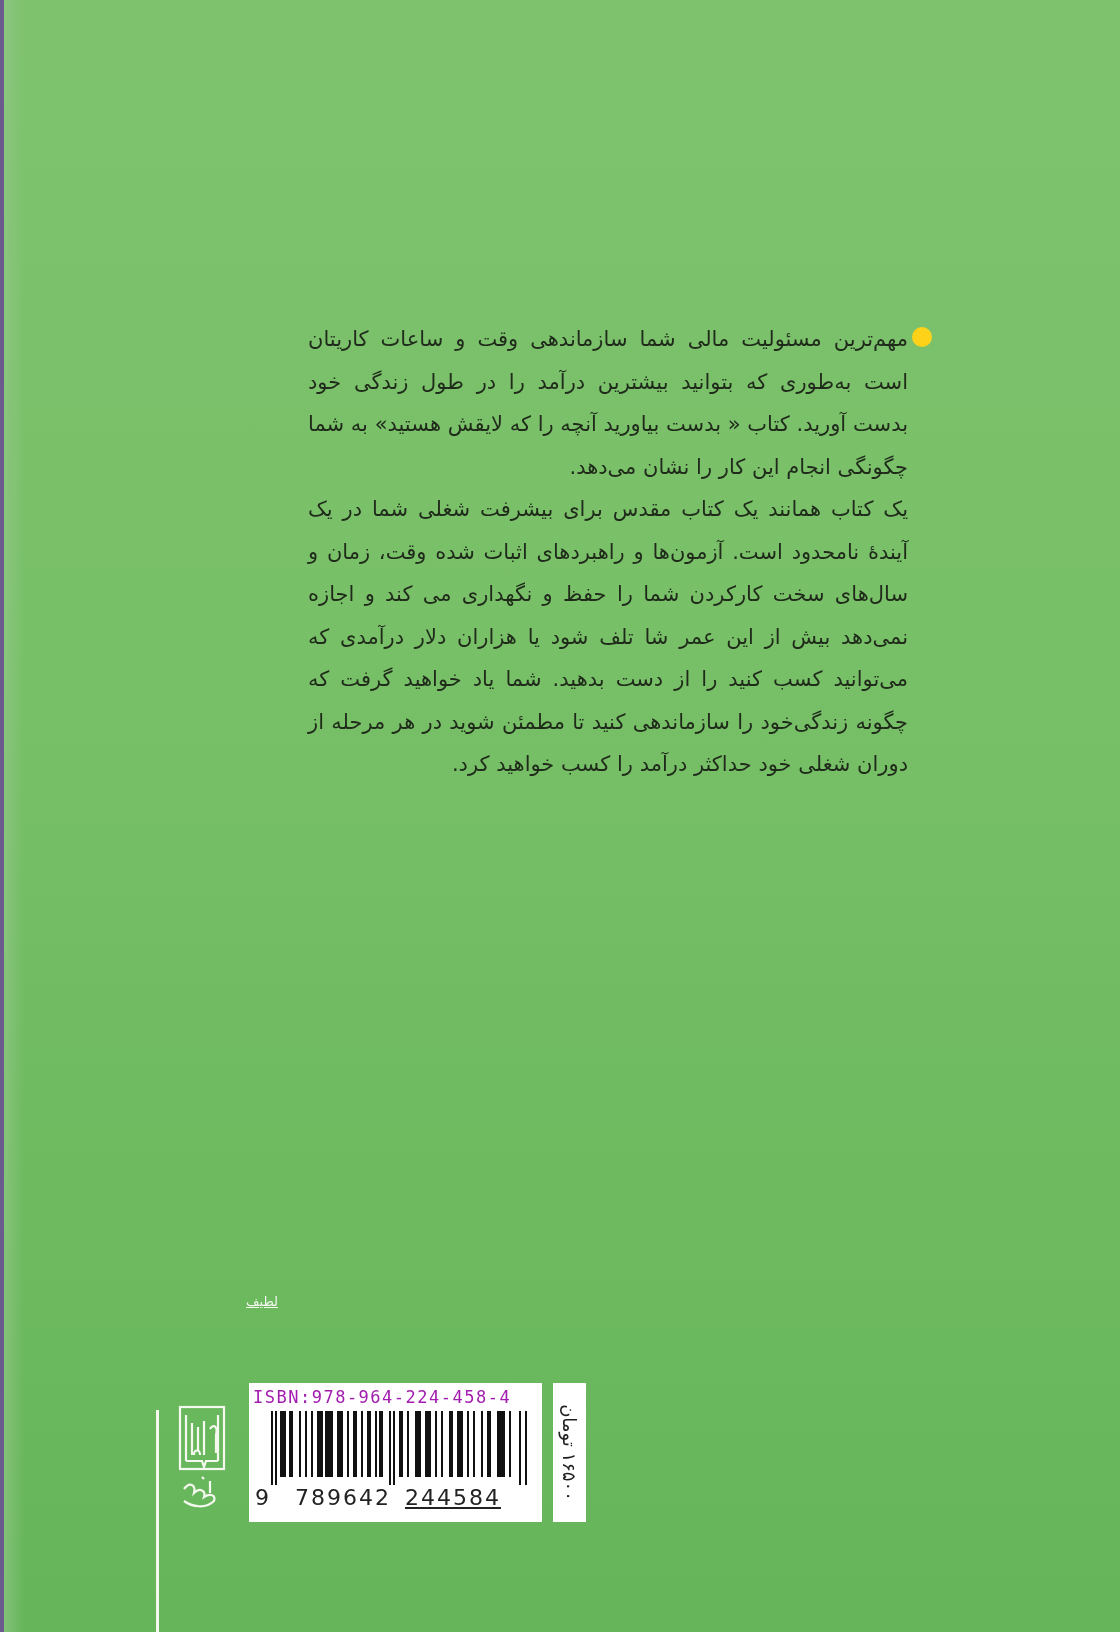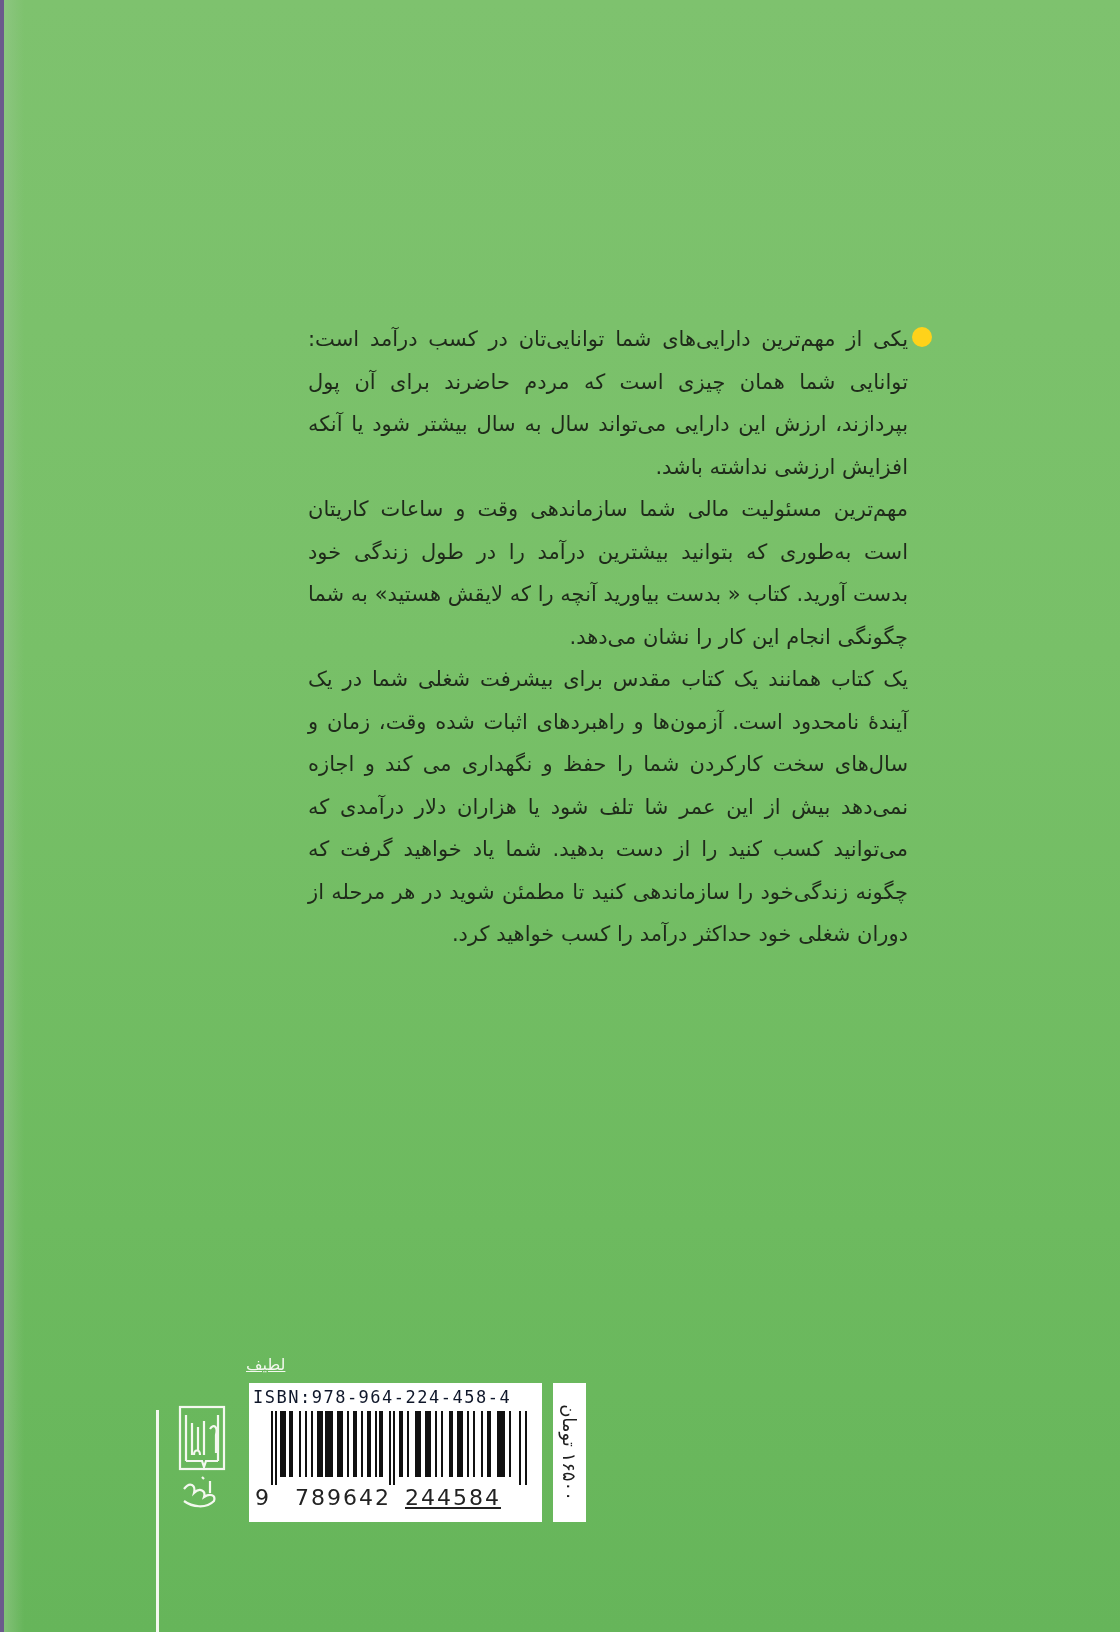--- a/index.html
+++ b/index.html
@@ -28,31 +28,31 @@
       border-radius: 50%; background: #ffd21a;
     }
     .publisher-rule {
       position: absolute; left: 156px; top: 1410px; width: 3px; height: 222px;
       background: #f4f8ef;
     }
     .logo {
       position: absolute; left: 166px; top: 1405px; width: 60px; height: 110px;
     }
     .imprint-mark {
-      position: absolute; left: 246px; top: 1355px; font-size: 16px; color: #f4f8ef;
+      position: absolute; left: 246px; top: 1294px; font-size: 13px; color: #f4f8ef;
       text-decoration: underline; direction: rtl;
     }
     .barcode-box {
       position: absolute; left: 249px; top: 1383px; width: 293px; height: 139px;
       background: #ffffff;
     }
     .isbn-text {
       position: absolute; left: 4px; top: 4px; width: 285px;
       font-family: "DejaVu Sans Mono", monospace; font-size: 17px; letter-spacing: 1.5px;
-      color: #0f172a;
+      color: #a21caf;
     }
     .bars {
       position: absolute; left: 22px; top: 28px; width: 258px; height: 74px;
     }
     .ean-digits {
       position: absolute; left: 4px; top: 102px; width: 285px; height: 32px;
       font-family: "DejaVu Sans", sans-serif; font-size: 22px; color: #222;
       letter-spacing: 2px;
     }
     .ean-first { position: absolute; left: 2px; top: 0; }
@@ -71,21 +71,20 @@
   </style>
 </head>
 <body>
 
 <div class="spine-edge"></div>
 <div class="spine-shade"></div>
 
 <div class="bullet"></div>
 
 <div class="blurb">
-  <p>یکی از مهم‌ترین دارایی‌های شما توانایی‌تان در کسب درآمد است: توانایی شما همان چیزی است که مردم حاضرند برای آن پول بپردازند، ارزش این دارایی می‌تواند سال به سال بیشتر شود یا آنکه افزایش ارزشی نداشته باشد.</p>
   <p>مهم‌ترین مسئولیت مالی شما سازماندهی وقت و ساعات کاریتان است به‌طوری که بتوانید بیشترین درآمد را در طول زندگی خود بدست آورید. کتاب « بدست بیاورید آنچه را که لایقش هستید» به شما چگونگی انجام این کار را نشان می‌دهد.</p>
   <p>یک کتاب همانند یک کتاب مقدس برای بیشرفت شغلی شما در یک آیندهٔ نامحدود است. آزمون‌ها و راهبردهای اثبات شده وقت، زمان و سال‌های سخت کارکردن شما را حفظ و نگهداری می کند و اجازه نمی‌دهد بیش از این عمر شا تلف شود یا هزاران دلار درآمدی که می‌توانید کسب کنید را از دست بدهید. شما یاد خواهید گرفت که چگونه زندگی‌خود را سازماندهی کنید تا مطمئن شوید در هر مرحله از دوران شغلی خود حداکثر درآمد را کسب خواهید کرد.</p>
 </div>
 
 <div class="publisher-rule"></div>
 
 <div class="logo">
   <svg width="60" height="110" viewBox="0 0 60 110" fill="none" stroke="#f4f8ef" stroke-width="2.2">
     <rect x="14" y="2" width="44" height="62"></rect>
     <path d="M20 10 V56 M20 56 L36 56 L38 62 L40 56 L52 56 M52 10 V56"></path>

